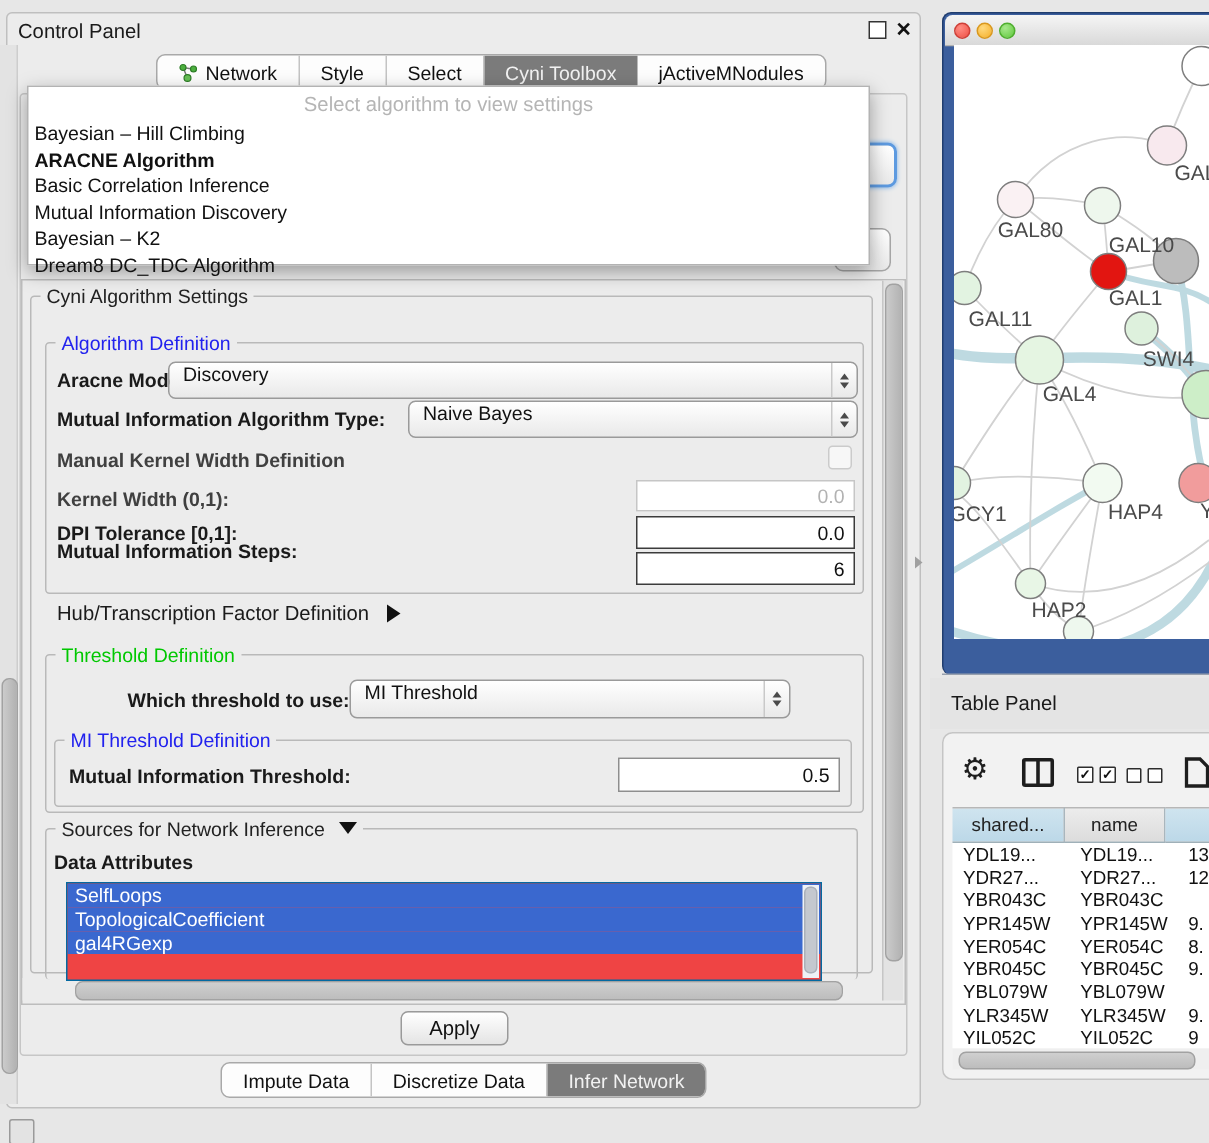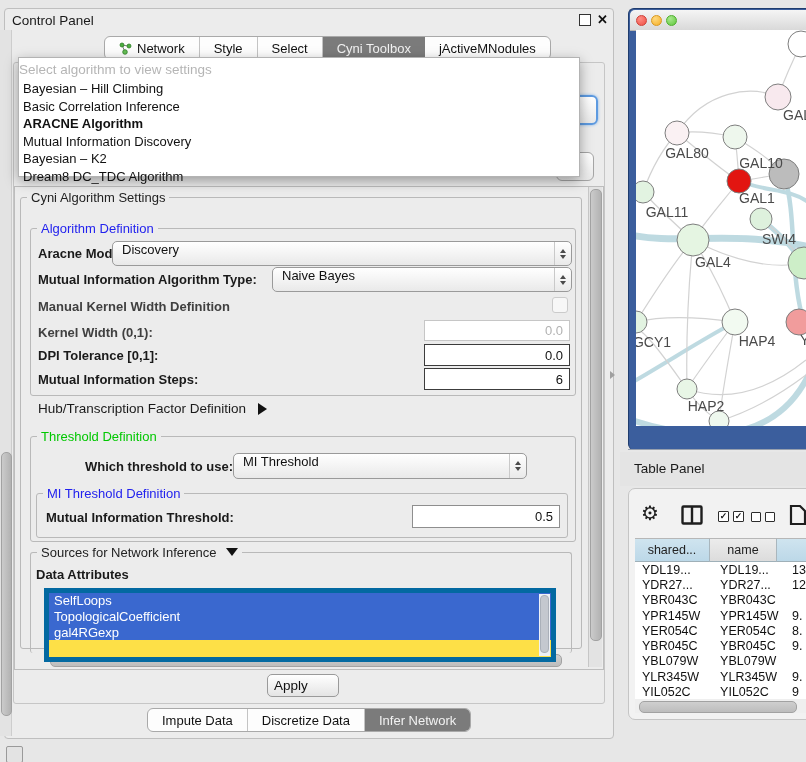--- a/index.html
+++ b/index.html
@@ -28,26 +28,26 @@
   .fld{position:absolute;background:#fff;border:1px solid #8e8e8e;font-size:13px;color:#111;text-align:right;padding:0 6px;box-sizing:border-box;font-family:"Liberation Sans",sans-serif}
   .fld.strong{border:1.5px solid #3c3c3c}
   .fld.off{border:1px solid #c6c6c6;color:#b2b2b2}
   
   .sb-track{position:absolute;background:#e3e3e3}
   .sb-thumb{position:absolute;background:linear-gradient(90deg,#cbcbcb,#b2b2b2);border:1px solid #a2a2a2;border-radius:5px}
   .sb-thumb.h{background:linear-gradient(#cfcfcf,#bdbdbd)}
   
   .popup{position:absolute;background:#fff;border:1px solid #b3b3b3;box-shadow:0 4px 12px rgba(0,0,0,.35);z-index:50}
   .pitem{font-size:13px;color:#111;padding:1px 4px;height:15.6px;line-height:15.6px;white-space:nowrap}
-  .phead{font-size:13.5px;color:#b5b5b5;text-align:left;padding:4px 0 3px 0}
-  
-  .listbox{position:absolute;background:#fde047;border:5px solid #0369a1;overflow:hidden}
+  .phead{font-size:13.5px;color:#b5b5b5;text-align:center;padding:4px 0 3px 0}
+  
+  .listbox{position:absolute;background:#ef4444;border:1px solid #0369a1;overflow:hidden}
   .litem{height:15.8px;line-height:15.8px;font-size:13px;color:#fff;background:#3a68cf;padding-left:5px;white-space:nowrap}
   
-  .btn{position:absolute;background:linear-gradient(#ffffff,#e4e4e4);border:1px solid #9a9a9a;border-radius:5px;font-size:13.5px;color:#111;text-align:left;font-family:"Liberation Sans",sans-serif}
+  .btn{position:absolute;background:linear-gradient(#ffffff,#e4e4e4);border:1px solid #9a9a9a;border-radius:5px;font-size:13.5px;color:#111;text-align:center;font-family:"Liberation Sans",sans-serif}
   
   .th{position:absolute;box-sizing:border-box;border-right:1px solid #a9b6bd;border-top:1px solid #b7b7b7;border-bottom:1px solid #9fb0b8;font-size:12.5px;color:#222;display:flex;align-items:center;justify-content:center}
   .trow td{font-size:12.5px;color:#111;padding:0 0 0 7px;white-space:nowrap}
   .cbx{display:inline-block;width:9px;height:9px;border:1.5px solid #2d2d2d;border-radius:1px;background:#fff;font-size:9px;line-height:9px;text-align:center;color:#111;font-weight:bold}
   .titlebar-icons{position:absolute;display:flex;gap:6px;align-items:center}
 </style>
 </head>
 <body>
 
 <div class="abs panel" style="left:4px;top:8px;width:608px;height:729px"></div>
@@ -87,22 +87,22 @@
 </div>
 
 <div class="abs" style="left:13px;top:62px;width:590px;height:640px;border:1px solid #c6c6c6;border-radius:3px;background:#ececec"></div>
 
 <div class="abs" style="left:556px;top:95px;width:38px;height:26px;border:2px solid #5d9ae0;border-radius:6px;background:linear-gradient(#fff,#e9e9e9);box-shadow:0 0 3px #7fb3ea;z-index:5"></div>
 <div class="abs" style="left:556px;top:152px;width:36px;height:27px;border:1px solid #a6a6a6;border-radius:6px;background:linear-gradient(#fff,#e9e9e9);z-index:5"></div>
 
 <div class="popup" style="left:18px;top:57px;width:560px;height:118px">
   <div class="phead">Select algorithm to view settings</div>
   <div class="pitem">Bayesian – Hill Climbing</div>
+  <div class="pitem b">ARACNE Algorithm</div>
   <div class="pitem">Basic Correlation Inference</div>
-  <div class="pitem b">ARACNE Algorithm</div>
   <div class="pitem">Mutual Information Discovery</div>
   <div class="pitem">Bayesian – K2</div>
   <div class="pitem">Dream8 DC_TDC Algorithm</div>
 </div>
 
 <div class="abs" style="left:14px;top:186px;width:588px;height:482px;border:1px solid #bdbdbd;background:#ececec"></div>
 
 <div class="sb-track" style="left:588px;top:187px;width:13px;height:480px;border-left:1px solid #c6c6c6"></div>
 <div class="sb-thumb" style="left:590px;top:189px;width:10px;height:450px"></div>
 
@@ -137,21 +137,21 @@
 
 <div class="abs lbl b dis" style="left:38px;top:299px">Manual Kernel Width Definition</div>
 <div class="abs" style="left:552px;top:297px;width:14px;height:14px;border:1.5px solid #cbcbcb;border-radius:3px;background:#f7f7f7"></div>
 
 <div class="abs lbl b dis" style="left:38px;top:325px">Kernel Width (0,1):</div>
 <input class="fld off" style="left: 424px; top: 320px; width: 146px; height: 21px;" readonly="" value="0.0">
 
 <div class="abs lbl b" style="left:38px;top:348px">DPI Tolerance [0,1]:</div>
 <input class="fld strong" style="left: 424px; top: 344px; width: 146px; height: 22px;" value="0.0">
 
-<div class="abs lbl b" style="left:38px;top:372px">Mutual Information Steps:</div>
+<div class="abs lbl b" style="left:38px;top:360px">Mutual Information Steps:</div>
 <input class="fld strong" style="left: 424px; top: 368px; width: 146px; height: 22px;" value="6">
 
 <div class="abs lbl" style="left:38px;top:401px;font-size:13.5px">
   <span>Hub/Transcription Factor Definition</span>
   <span style="display:inline-block;margin-left:8px;width:0;height:0;border-top:6px solid transparent;border-bottom:6px solid transparent;border-left:9px solid #111;vertical-align:-2px"></span>
 </div>
 
 <div class="grp" style="left:30px;top:436px;width:544px;height:104px">
   <span class="legend" style="left:6px;color:#00c800">Threshold Definition</span>
 </div>

